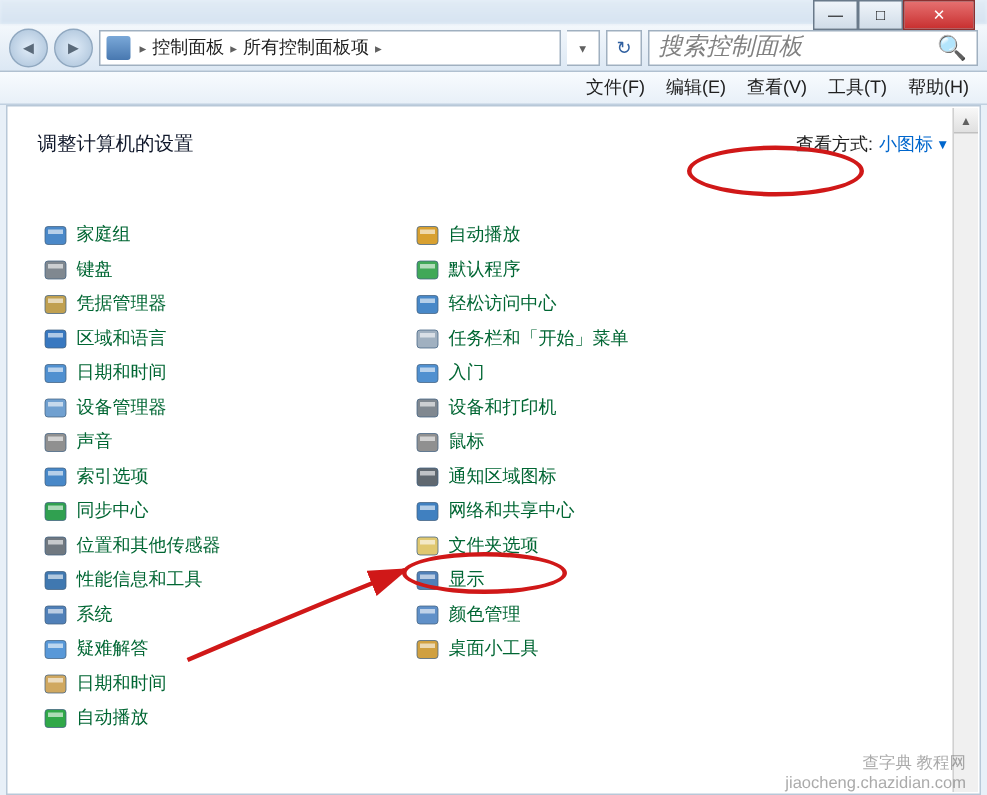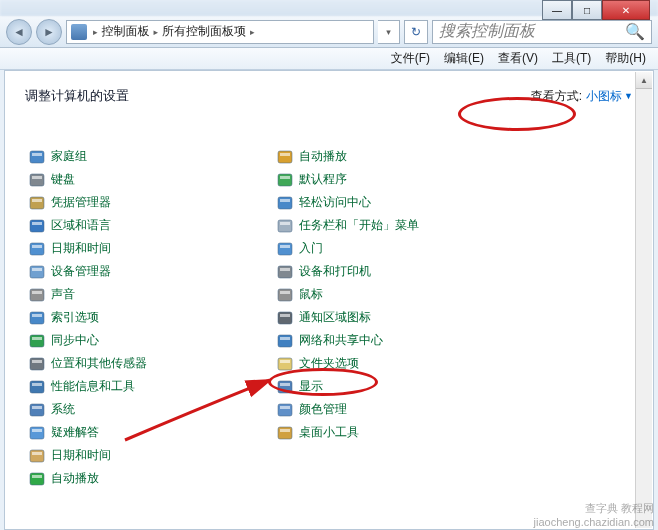--- a/index.html
+++ b/index.html
@@ -30,21 +30,21 @@
 .cp-item { display: flex; align-items: center; gap: 6px; padding: 3px 4px; font-size: 12px; color: #006633; cursor: pointer; }
 .cp-icon { width: 16px; height: 16px; flex-shrink: 0; display: flex; align-items: center; justify-content: center; }
 .cp-icon svg { width: 16px; height: 16px; }
 .scroll-hint { position: absolute; right: 1px; top: 1px; bottom: 1px; width: 17px; background: #f0f0f0; border-left: 1px solid #d0d0d0; }
 .scroll-up { height: 17px; background: linear-gradient(#f8f8f8, #e0e0e0); border-bottom: 1px solid #c0c0c0; display: flex; align-items: center; justify-content: center; font-size: 8px; color: #606060; }
 .annot { position: absolute; pointer-events: none; }
 .ellipse { border: 3px solid #d01818; border-radius: 50%; }
 #ell1 { width: 118px; height: 34px; left: 458px; top: 97px; }
 #ell2 { width: 110px; height: 28px; left: 268px; top: 368px; }
 .arrow-svg { left: 115px; top: 370px; }
-.watermark { position: absolute; right: 4px; bottom: 2px; font-size: 11px; color: rgba(100,100,100,0.55); font-family: Arial; pointer-events: none; }
+.watermark { position: absolute; right: 14px; bottom: 2px; font-size: 11px; color: rgba(100,100,100,0.55); font-family: Arial; pointer-events: none; }
 </style>
 </head>
 <body>
 
 <div class="chrome-top"></div>
 <div class="title-btns">
   <div class="title-btn">—</div>
   <div class="title-btn">□</div>
   <div class="title-btn close">✕</div>
 </div>

